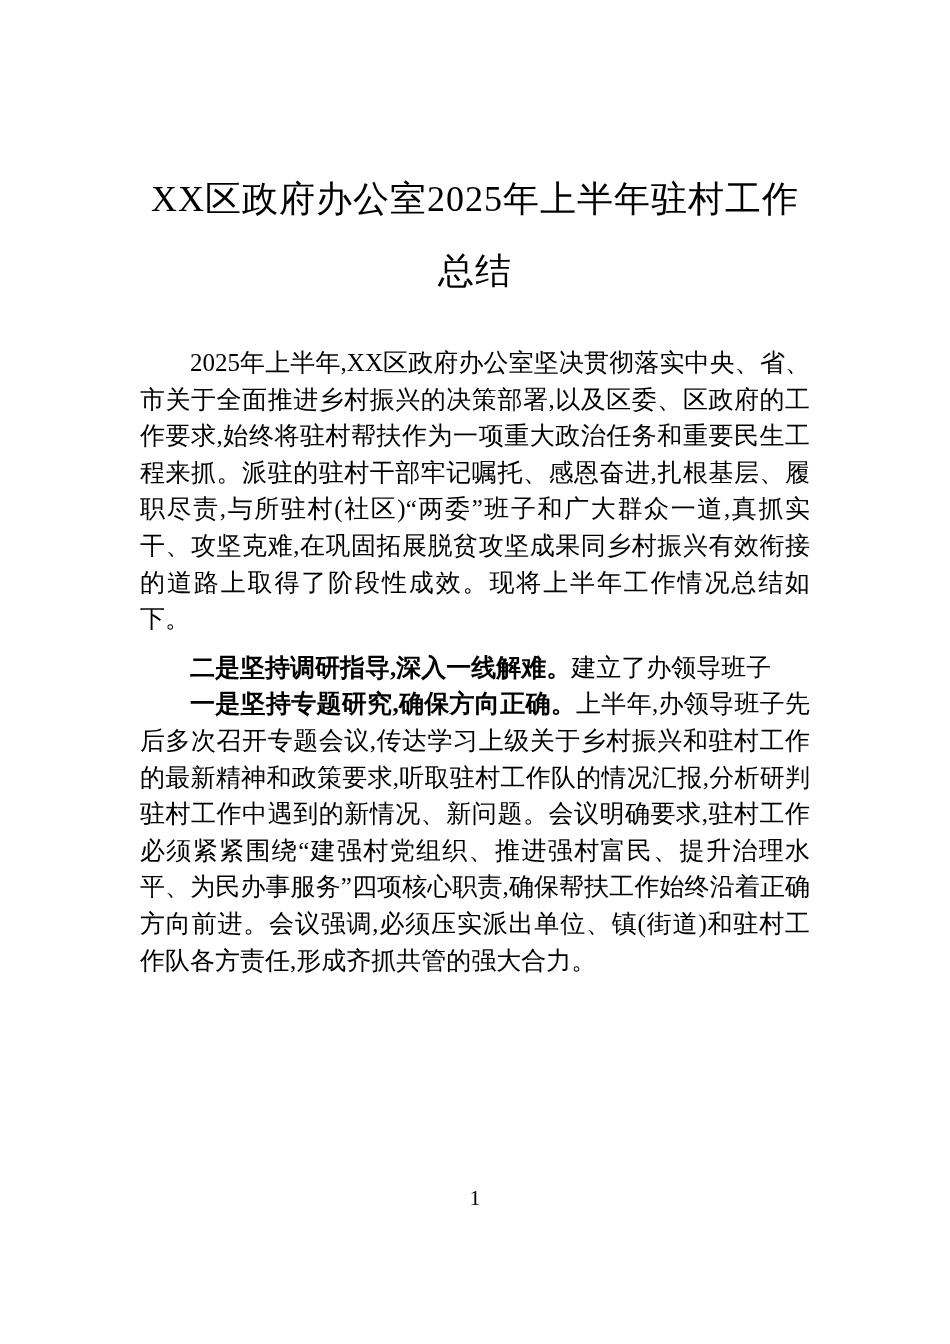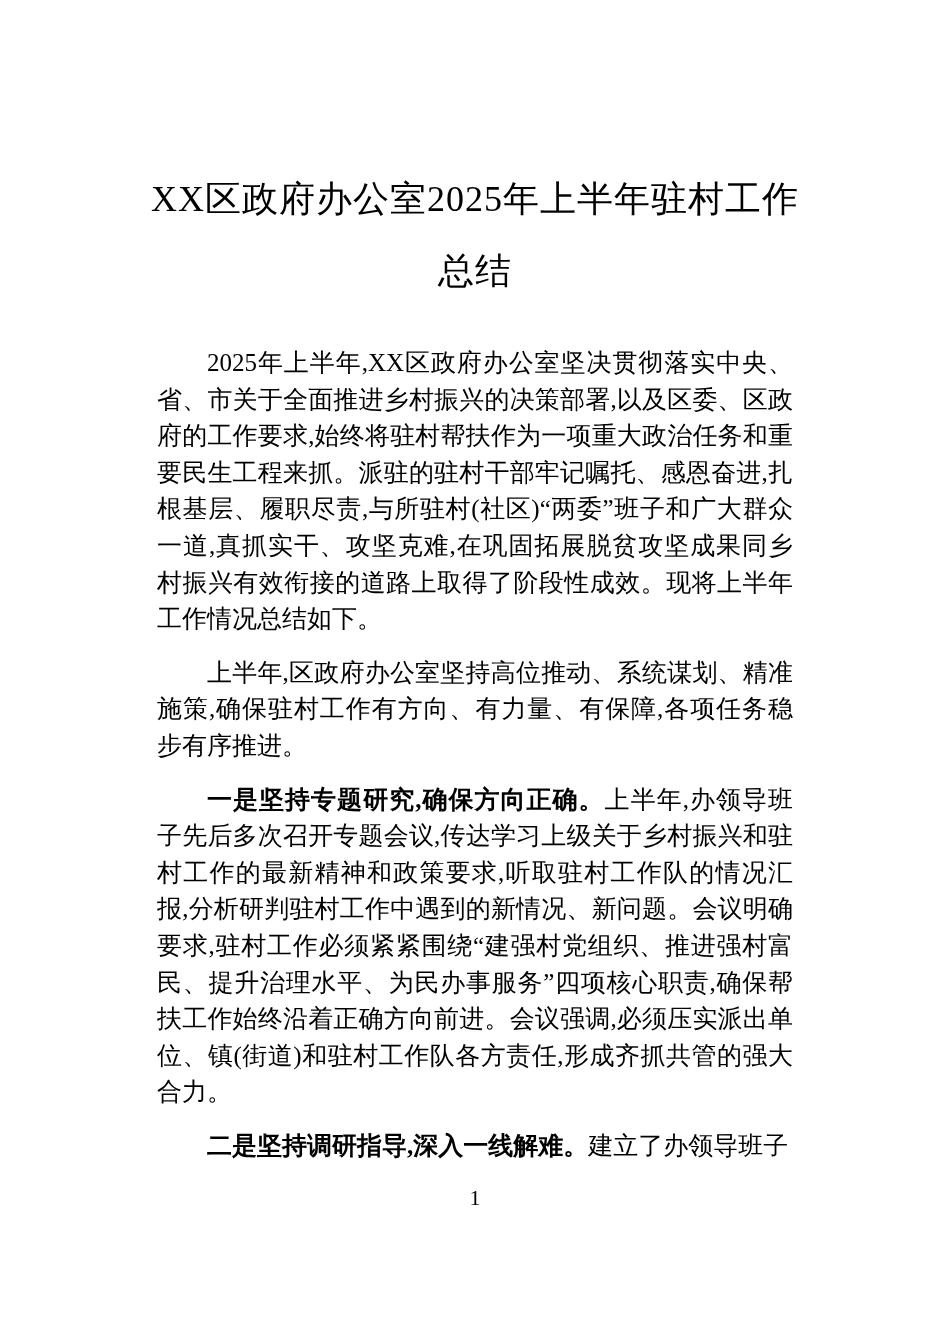--- a/index.html
+++ b/index.html
@@ -29,21 +29,21 @@
     text-align: center;
     margin: 0 0 38px 0;
     letter-spacing: 1px;
   }
   .doc-body {
     font-size: 25px;
     line-height: 36.6px;
     text-align: justify;
   }
   .para {
-    margin: 17px;
+    margin: 0;
     text-indent: 2em;
   }
   .para.spaced {
     margin-top: 12px;
   }
   .run {
     font-weight: 400;
   }
   .run.bold {
     font-weight: 700;
@@ -60,21 +60,20 @@
   }
 </style>
 </head>
 <body>
 
 <div class="page">
   <h1 class="doc-title">XX区政府办公室2025年上半年驻村工作总结</h1>
 
   <div class="doc-body" id="doc-body">
       <p class="para"><span class="run">2025年上半年,XX区政府办公室坚决贯彻落实中央、省、市关于全面推进乡村振兴的决策部署,以及区委、区政府的工作要求,始终将驻村帮扶作为一项重大政治任务和重要民生工程来抓。派驻的驻村干部牢记嘱托、感恩奋进,扎根基层、履职尽责,与所驻村(社区)“两委”班子和广大群众一道,真抓实干、攻坚克难,在巩固拓展脱贫攻坚成果同乡村振兴有效衔接的道路上取得了阶段性成效。现将上半年工作情况总结如下。</span></p>
-      <p class="para"><span class="run">上半年,区政府办公室坚持高位推动、系统谋划、精准施策,确保驻村工作有方向、有力量、有保障,各项任务稳步有序推进。</span></p>
+      <p class="para spaced"><span class="run bold">二是坚持调研指导,深入一线解难。</span><span class="run">建立了办领导班子</span></p>
       <p class="para"><span class="run bold">一是坚持专题研究,确保方向正确。</span><span class="run">上半年,办领导班子先后多次召开专题会议,传达学习上级关于乡村振兴和驻村工作的最新精神和政策要求,听取驻村工作队的情况汇报,分析研判驻村工作中遇到的新情况、新问题。会议明确要求,驻村工作必须紧紧围绕“建强村党组织、推进强村富民、提升治理水平、为民办事服务”四项核心职责,确保帮扶工作始终沿着正确方向前进。会议强调,必须压实派出单位、镇(街道)和驻村工作队各方责任,形成齐抓共管的强大合力。</span></p>
-      <p class="para spaced"><span class="run bold">二是坚持调研指导,深入一线解难。</span><span class="run">建立了办领导班子</span></p>
     </div>
 
   <div class="page-footer">
     <span class="page-number">1</span>
   </div>
 </div>
 
 </body></html>

